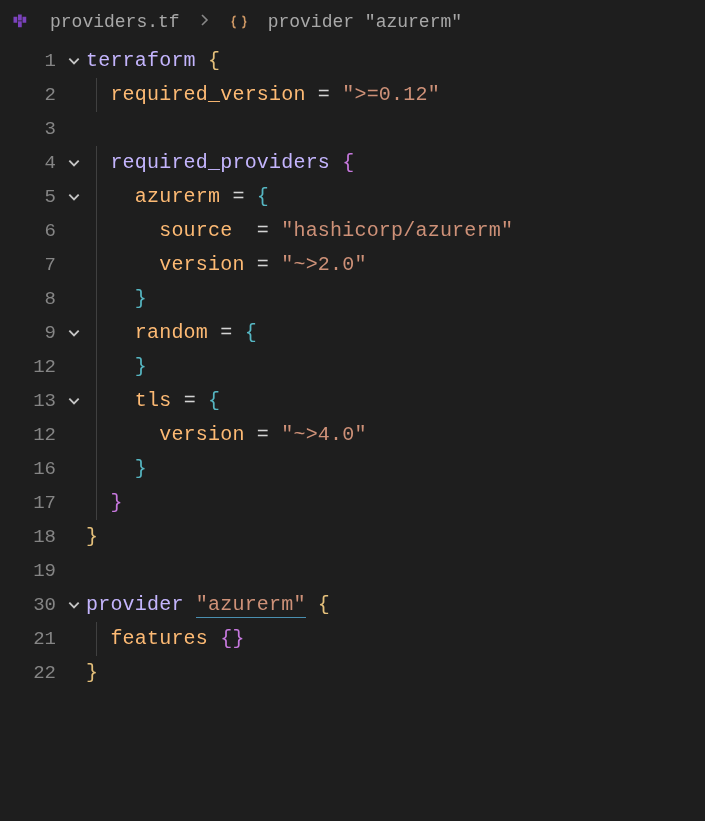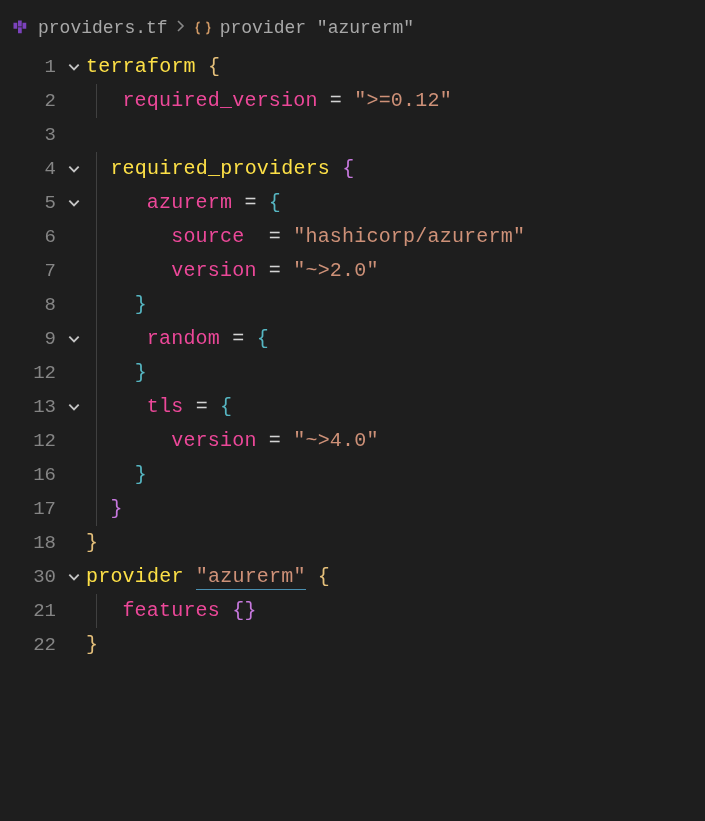--- a/index.html
+++ b/index.html
@@ -8,22 +8,22 @@
     font-family: 'Consolas', 'Courier New', monospace;
     font-size: 20px;
     color: #d4d4d4;
     width: 705px;
     height: 821px;
     overflow: hidden;
   }
   .breadcrumb {
     display: flex;
     align-items: center;
-    gap: 8px;
-    padding: 18px 12px 12px 12px;
+    gap: 20px;
+    padding: 12px 12px 12px 12px;
     font-size: 18px;
     color: #a0a0a0;
   }
   .tf-icon {
     width: 18px;
     height: 18px;
     display: inline-flex;
     align-items: center;
     justify-content: center;
   }
@@ -72,22 +72,22 @@
   }
   .indent-guide {
     position: absolute;
     left: 0;
     top: 0;
     bottom: 0;
     border-left: 1px solid #404040;
     height: 100%;
   }
   
-  .kw   { color: #fde047; margin-top: 12px; }
-  .attr { color: #ec4899; margin-left: 12px; }   
+  .kw   { color: #c4b5fd; margin-top: 12px; }
+  .attr { color: #fdba74; }   
   .brace-pink { color: #c678dd; }
   .brace-blue { color: #56b6c2; }
   .brace-yellow { color: #e5c07b; }
   .eq   { color: #d4d4d4; }
   .str  { color: #ce9178; }
   .prov-str { color: #ce9178; border-bottom: 1px solid #4a8fb0; padding-bottom:1px;}
   .fold svg { width: 14px; height: 14px; }
   .fold-chev { stroke: #c5c5c5; stroke-width: 1.6; fill: none; }
 </style>
 </head>
@@ -227,20 +227,25 @@
     <div class="fold"></div>
     <div class="code"><span class="indent-guide" style="left:10px"></span>  <span class="brace-pink">}</span></div>
   </div>
 
   <div class="row">
     <div class="lineno">18</div>
     <div class="fold"></div>
     <div class="code"><span class="brace-yellow">}</span></div>
   </div>
 
+  <div class="row">
+    <div class="lineno">19</div>
+    <div class="fold"></div>
+    <div class="code"></div>
+  </div>
 
   <div class="row">
     <div class="lineno">30</div>
     <div class="fold">
         <svg viewBox="0 0 12 12">
           <path class="fold-chev" d="M2 4 L6 8 L10 4"></path>
         </svg>
       </div>
     <div class="code"><span class="kw">provider</span> <span class="prov-str">"azurerm"</span> <span class="brace-yellow">{</span></div>
   </div>

